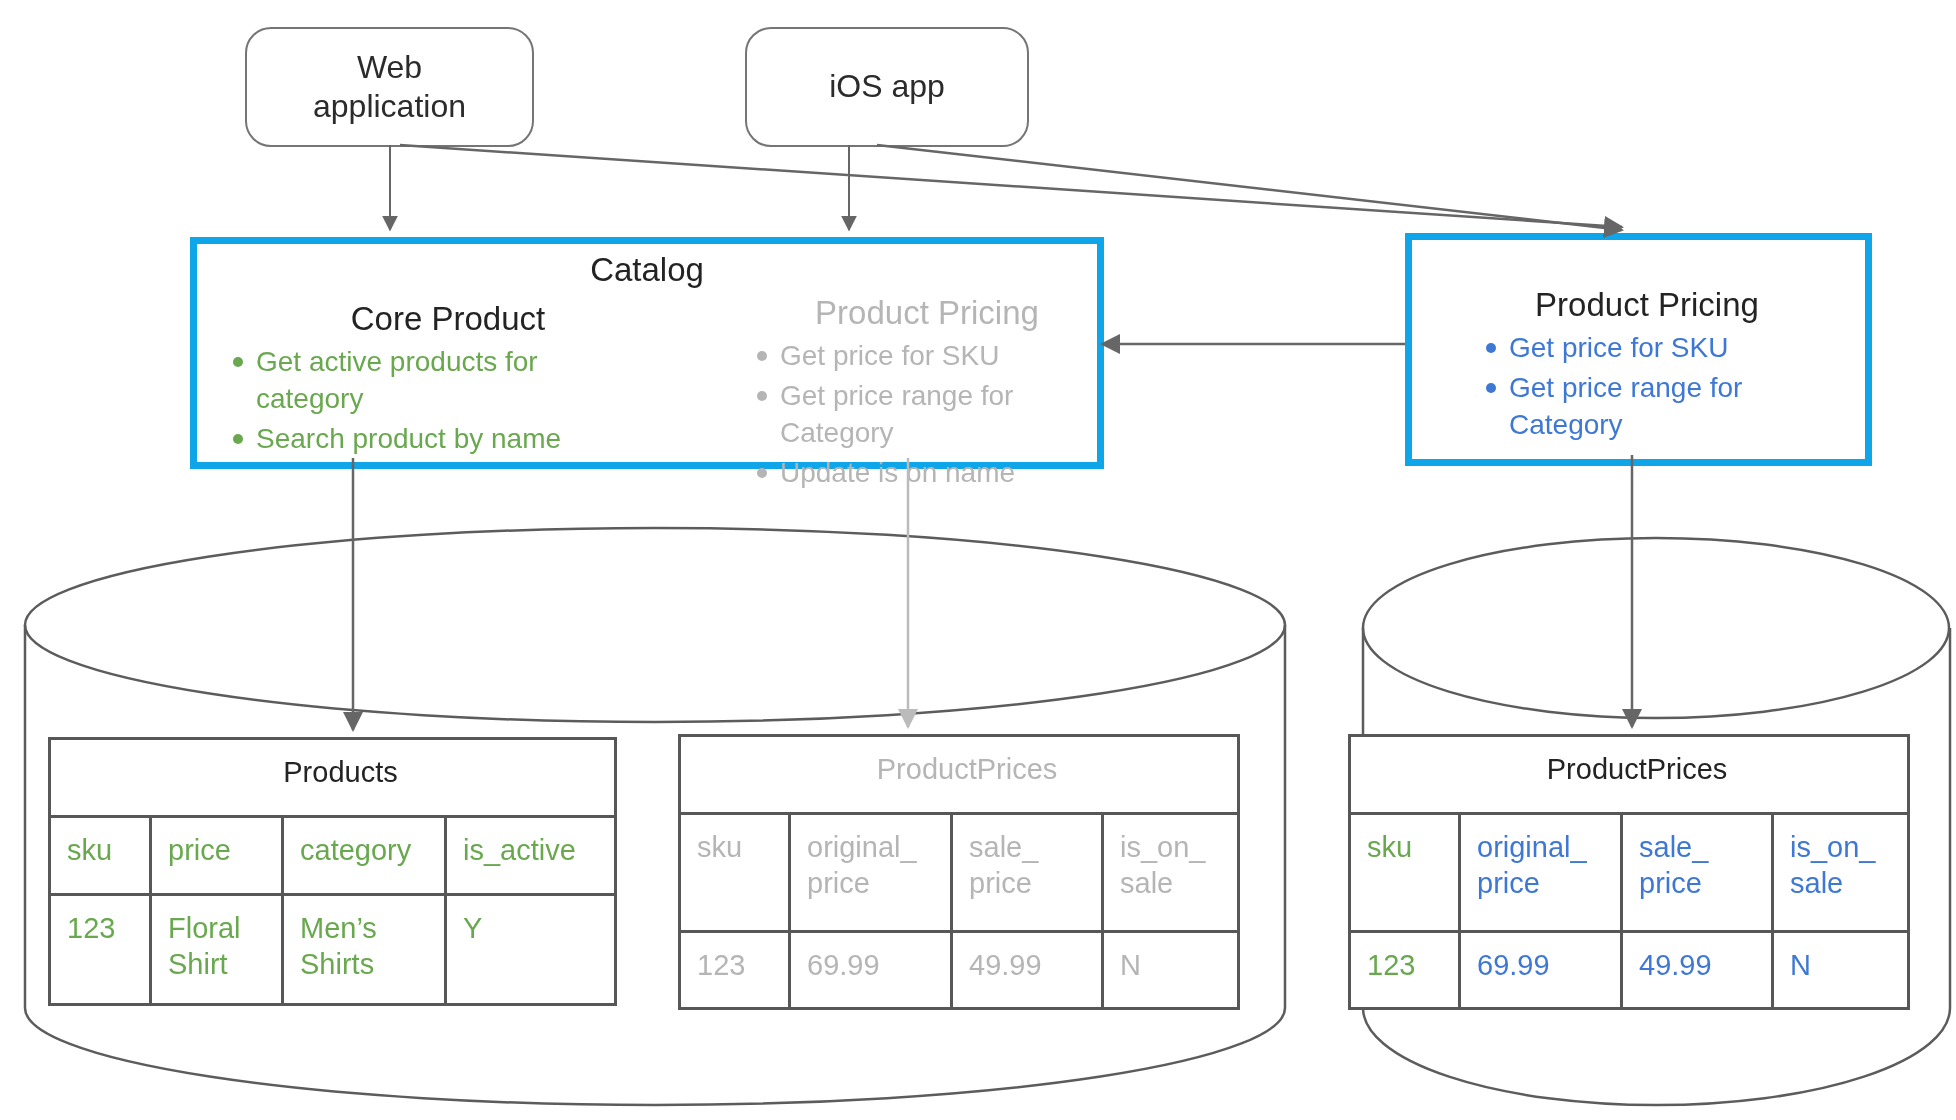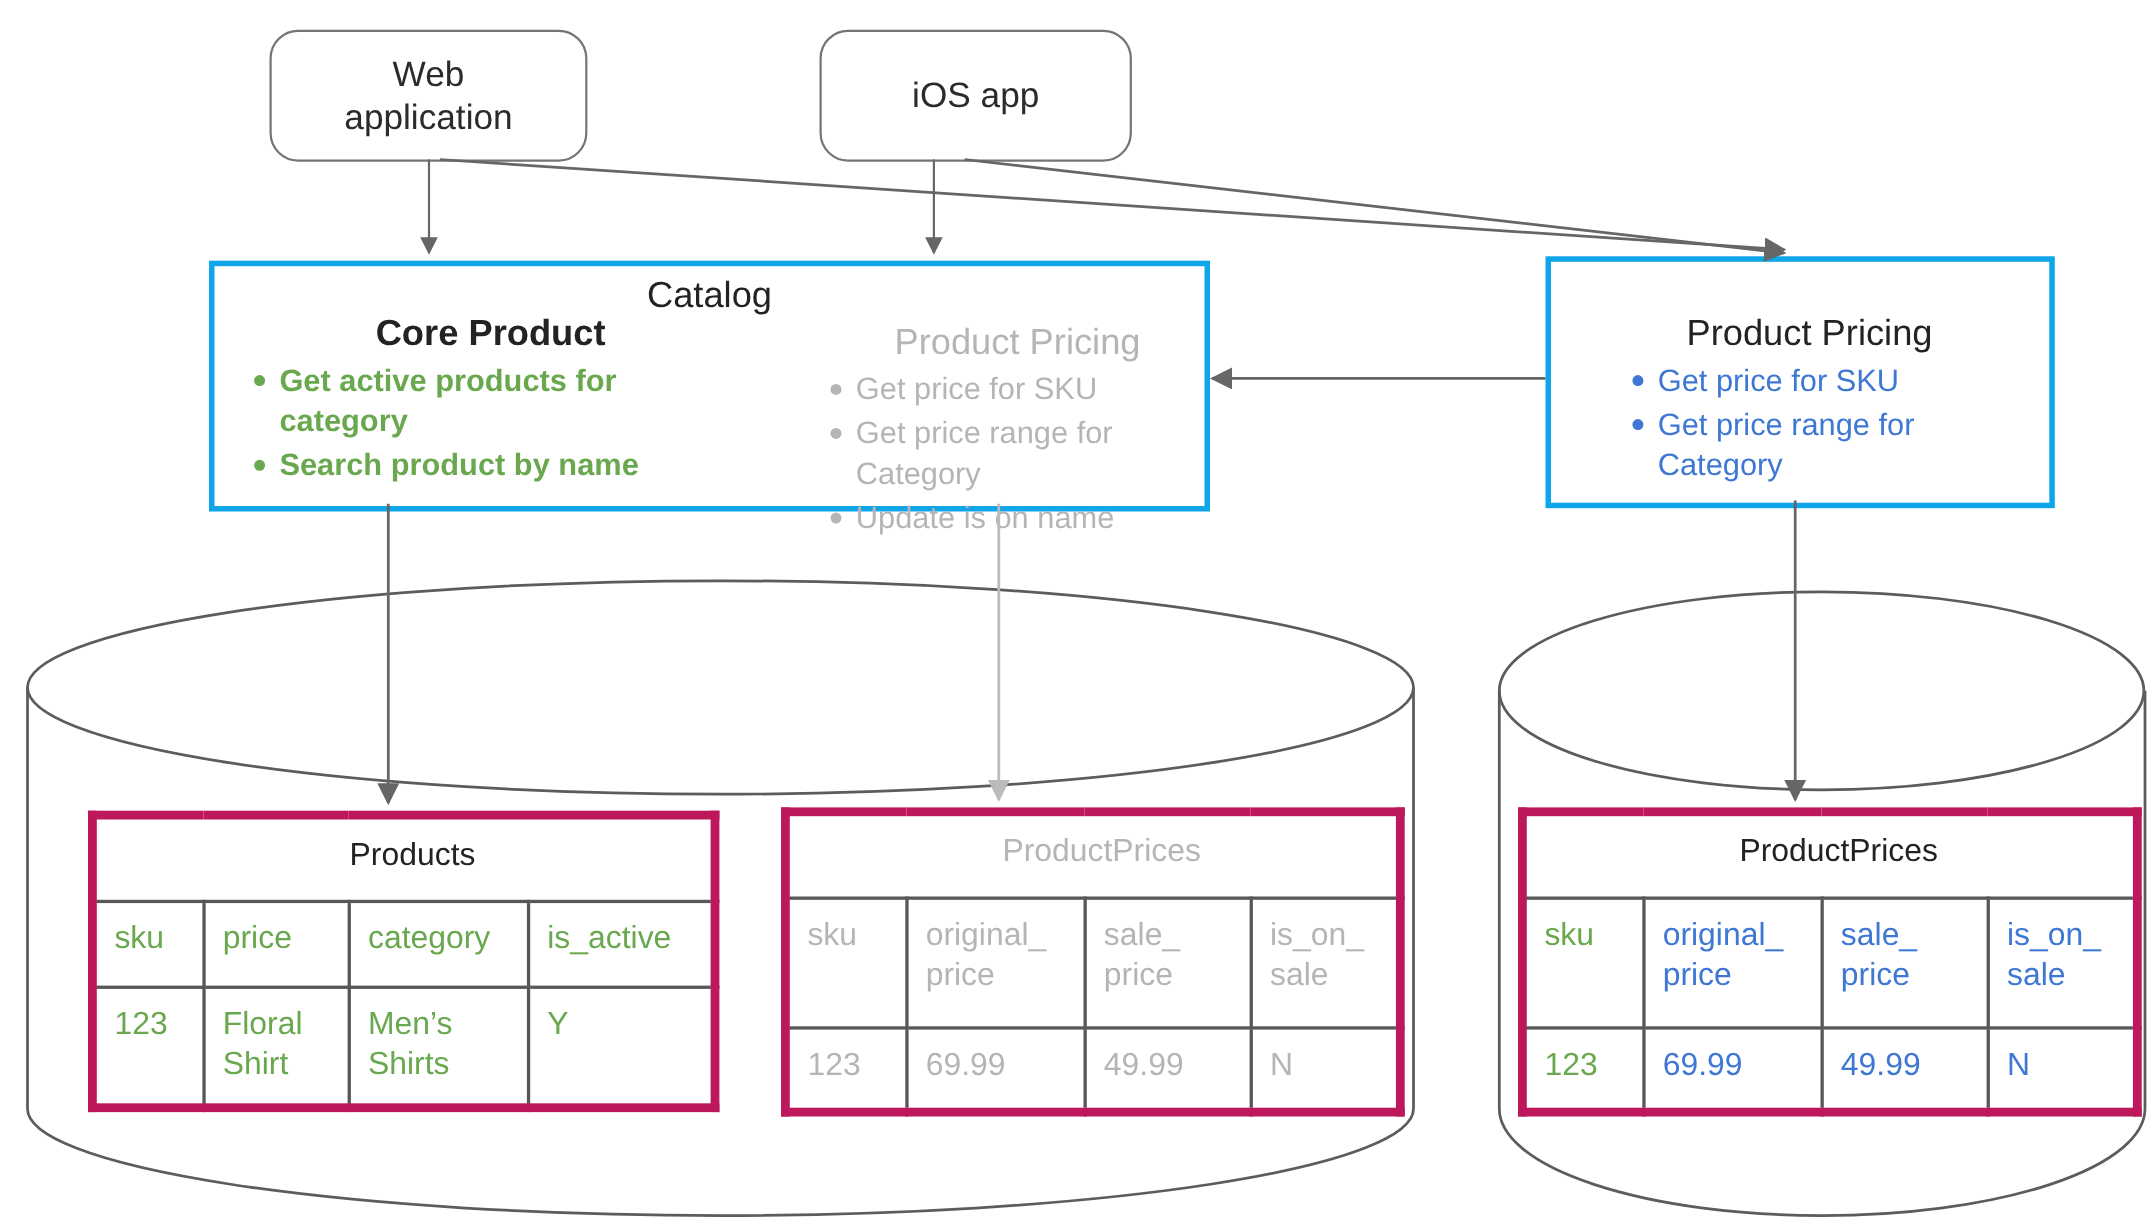--- a/index.html
+++ b/index.html
@@ -11,42 +11,42 @@
 
   
   .appbox{position:absolute;z-index:1;background:#fff;border:2px solid #757575;
           border-radius:26px;display:flex;align-items:center;justify-content:center;
           text-align:center;font-size:32px;line-height:1.22;color:#2b2b2b;
           white-space:pre-line;}
   #web-box{left:245px;top:27px;width:285px;height:116px;align-items:center;}
   #ios-box{left:745px;top:27px;width:280px;height:116px;}
 
   
-  .panel{position:absolute;z-index:1;background:#fff;border:5px solid #0ea5e9;}
+  .panel{position:absolute;z-index:1;background:#fff;border:7px solid #0ea5e9;}
   #catalog-box{left:190px;top:237px;width:900px;height:218px;}
   #pricing-box{left:1405px;top:233px;width:453px;height:219px;}
   .panel-title{text-align:center;font-size:33px;margin-top:7px;color:#232323;}
   .col{position:absolute;}
-  #catalog-core{left:36px;top:42px;width:430px;font-weight:bold;}
+  #catalog-core{left:36px;top:56px;width:430px;}
   #catalog-pricing{left:560px;top:50px;width:340px;}
   #pricing-inner{left:40px;top:46px;width:390px;}
   .col-title{font-size:33px;text-align:center;margin-bottom:6px;}
   .dark{color:#232323;}
   .green{color:#6aa84f;}
   .grayt{color:#b5b5b5;}
   .blue{color:#3e78d4;}
   ul.bullets{list-style:none;margin:0;padding:0;font-size:28px;line-height:1.32;}
   .bullet{display:flex;gap:13px;margin:0 0 3px 0;}
   .dot{flex:none;width:10px;height:10px;border-radius:50%;background:currentColor;margin-top:13px;}
   .bullet-text{white-space:pre-line;}
   #pricing-inner .bullets{margin-left:34px;}
 
   
   table.dtable{position:absolute;z-index:1;background:#fff;border-collapse:collapse;
-               table-layout:fixed;border:8px solid #be185d;margin-left:32px;}
+               table-layout:fixed;border:2px solid #be185d;}
   table.dtable td{border:3px solid #575757;font-size:29px;vertical-align:top;
                   padding:14px 0 0 16px;white-space:pre-line;line-height:1.25;}
   td.t-title{text-align:center;font-size:32px;vertical-align:middle;padding:0;}
   #products-table{left:48px;top:737px;width:566px;}
   #prices-legacy-table{left:678px;top:734px;width:559px;}
   #prices-new-table{left:1348px;top:734px;width:559px;}
   .trow-title{height:78px;}
   .trow-head{height:78px;}
   .trow-data{height:110px;}
   .tall-head{height:118px;}

